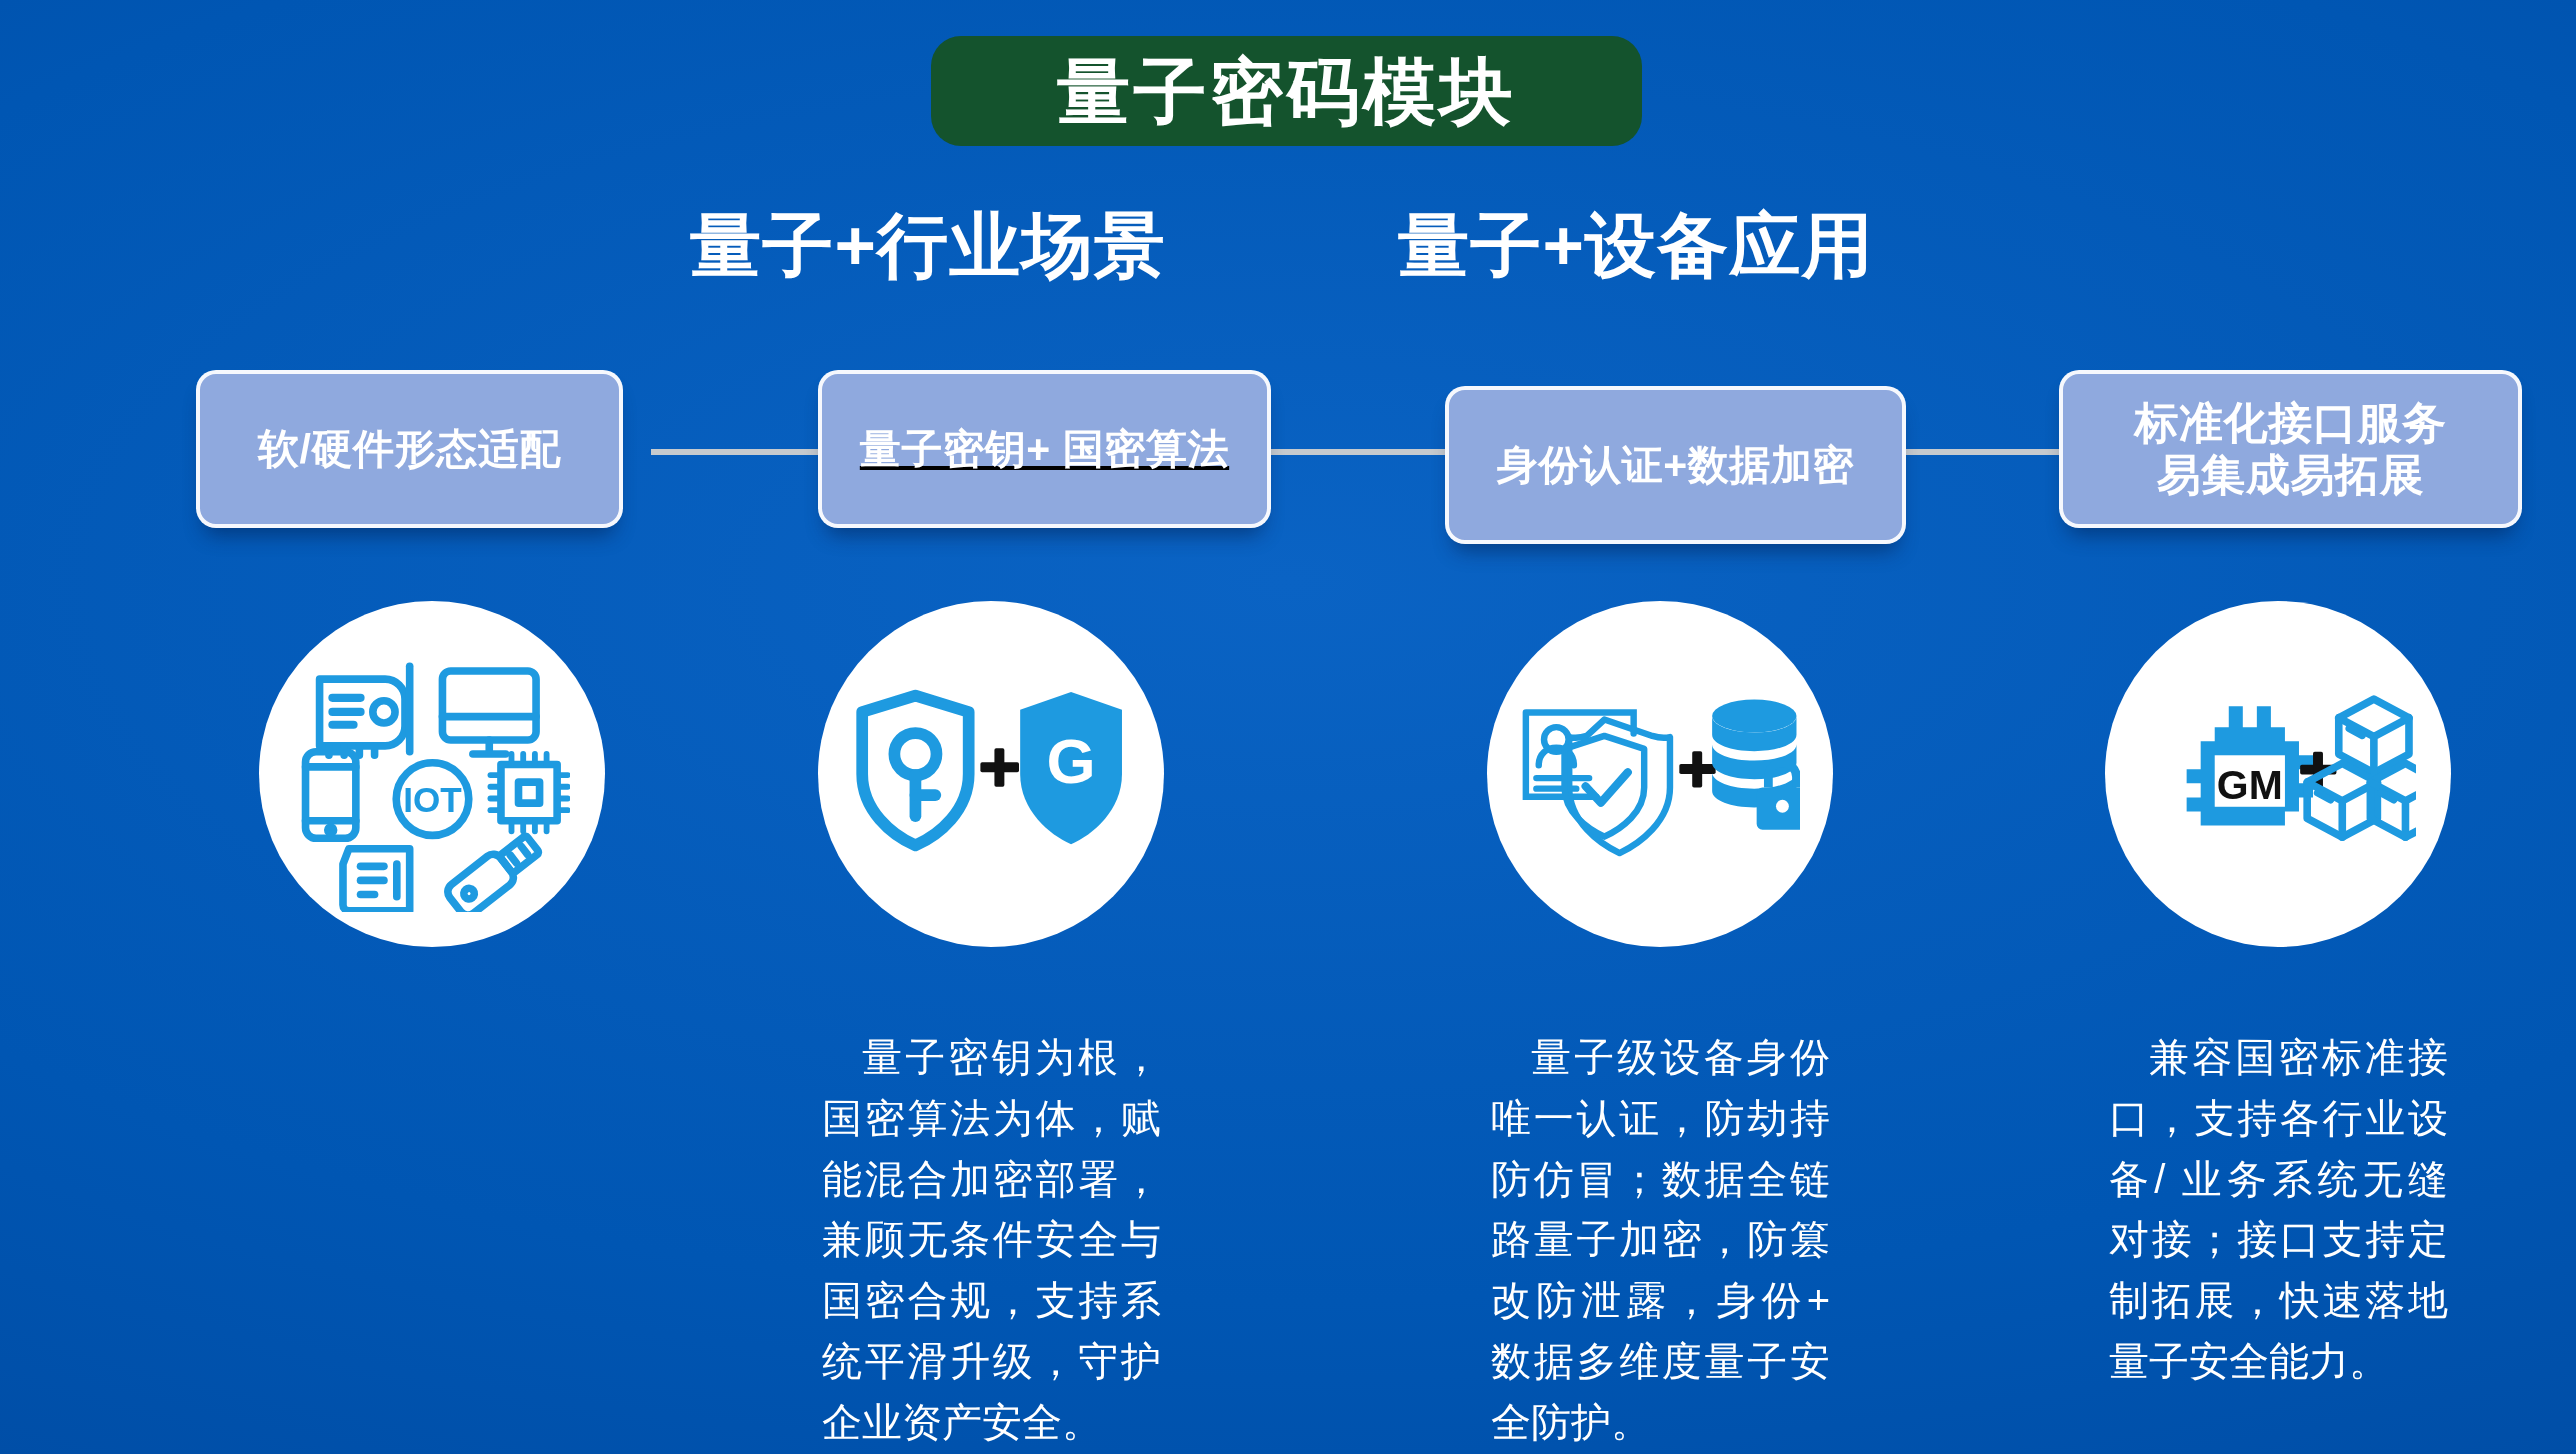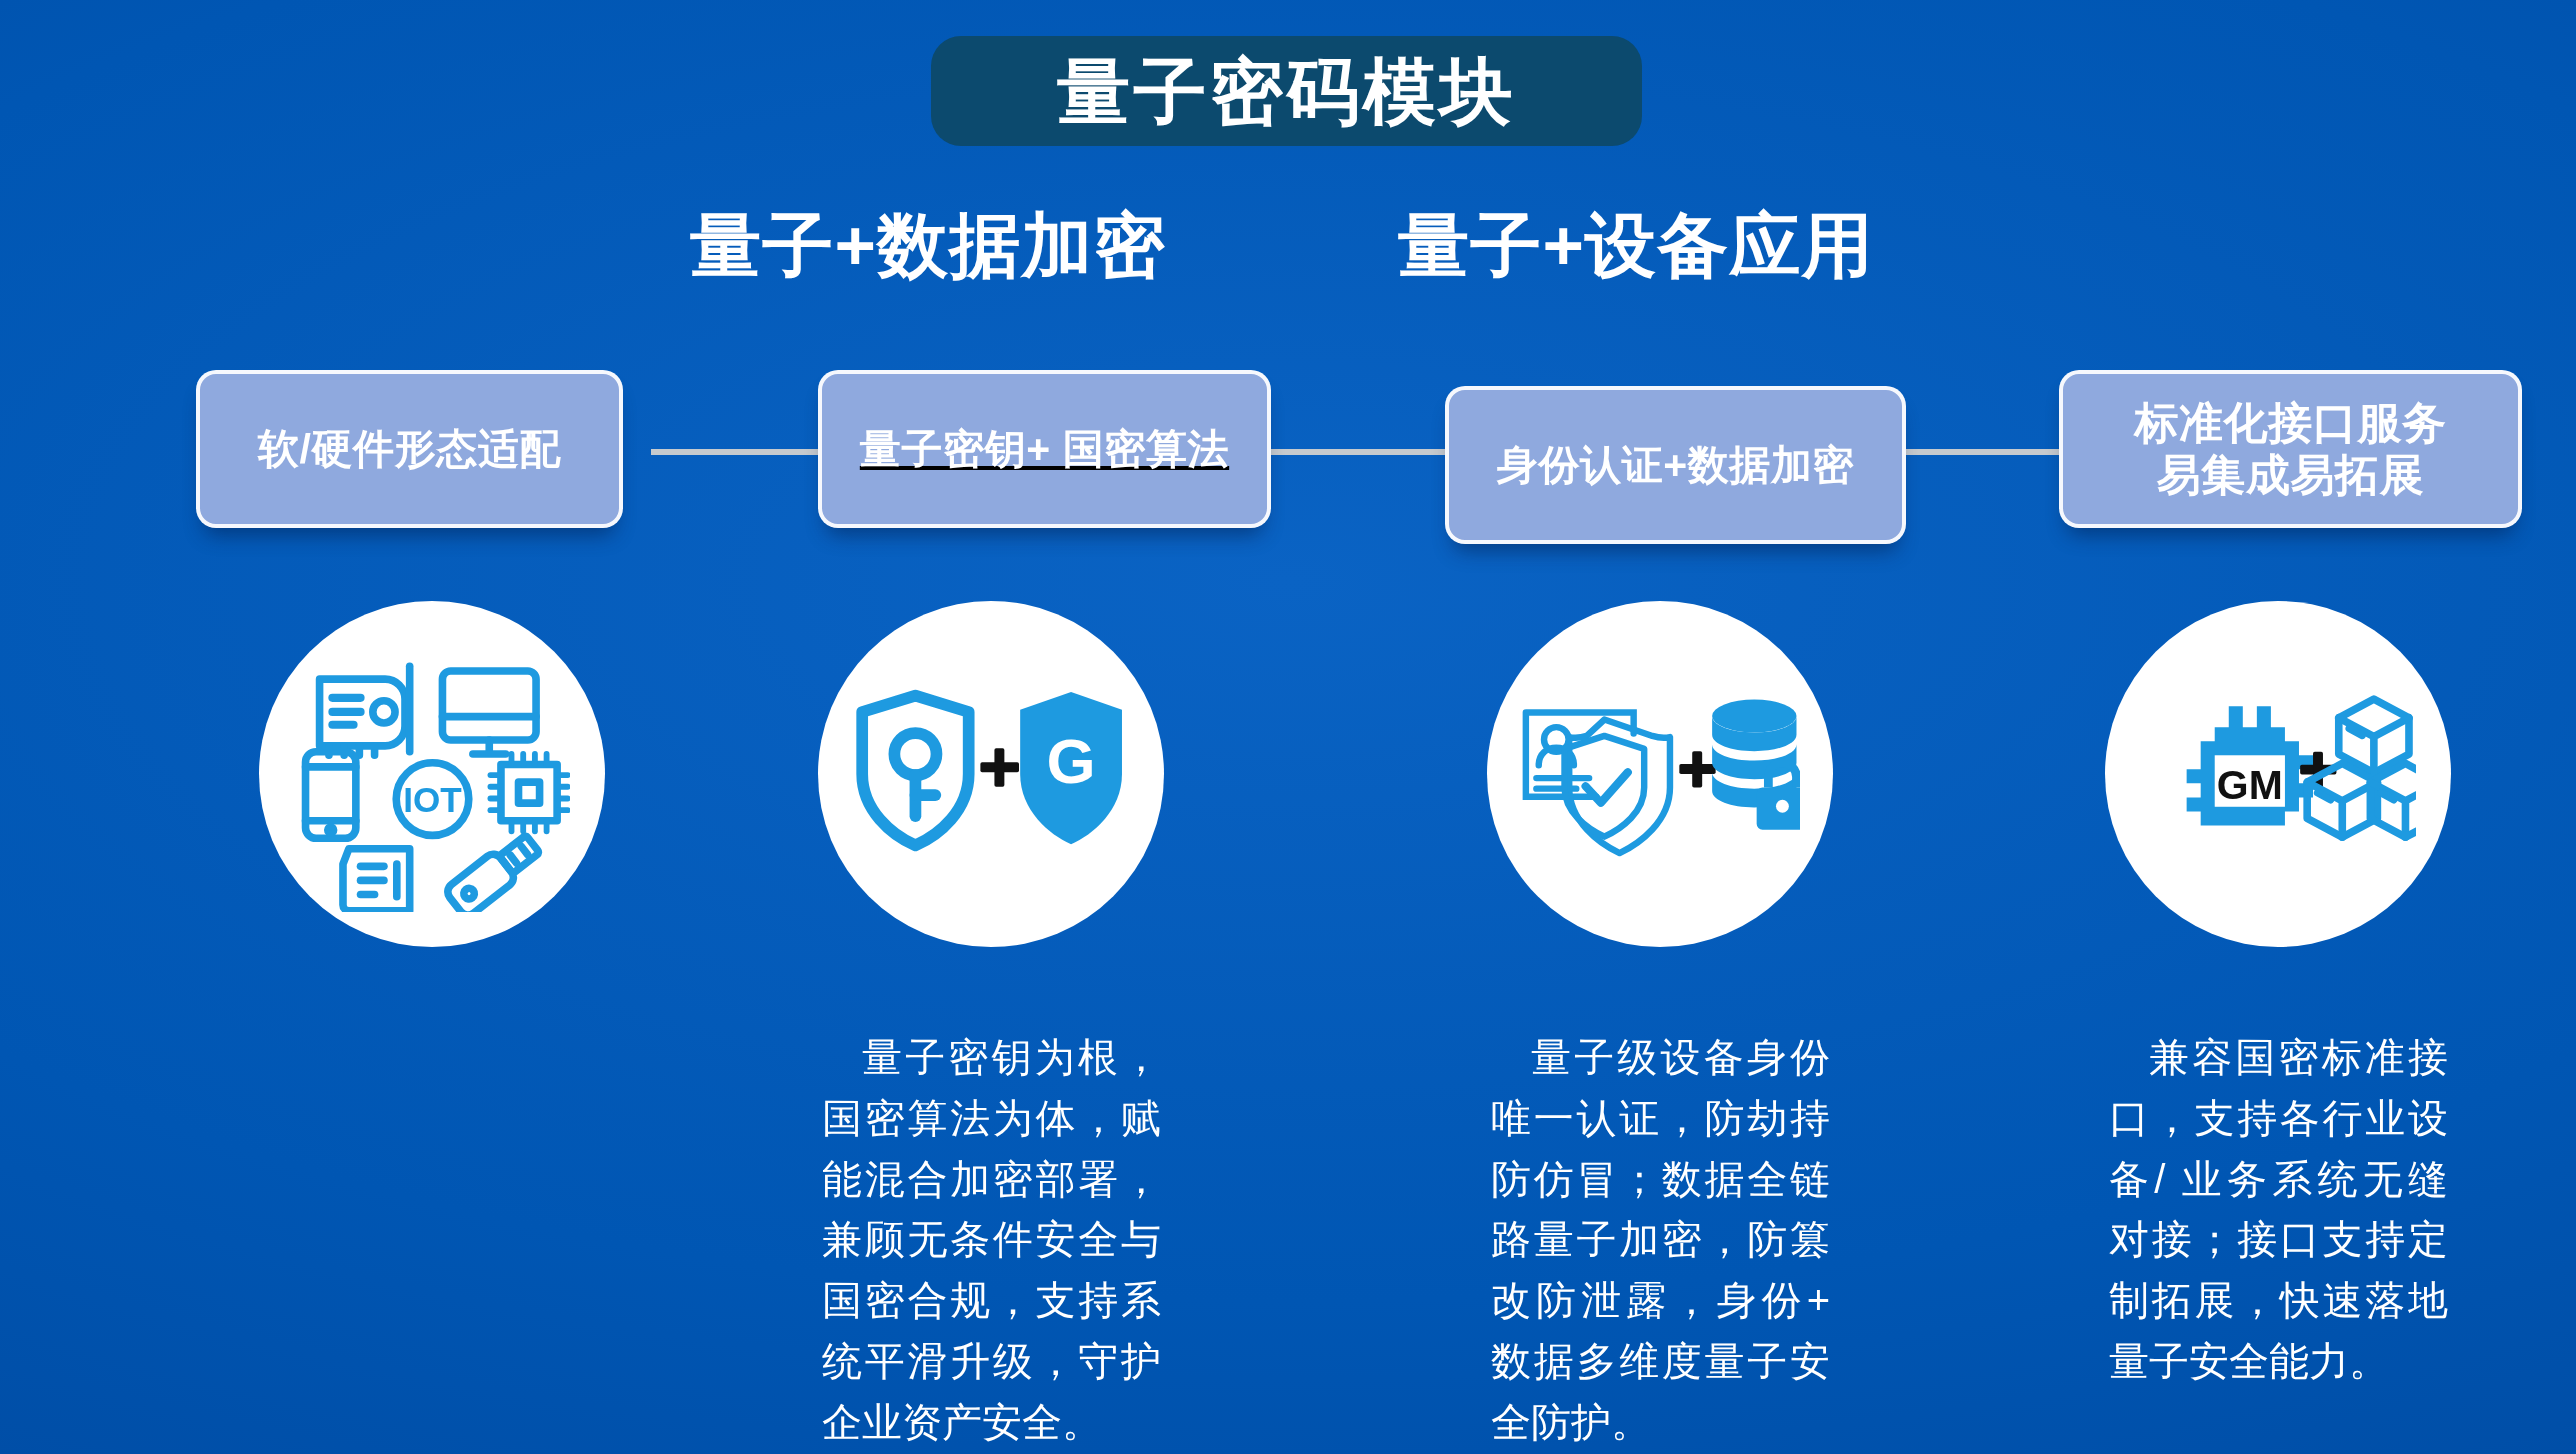--- a/index.html
+++ b/index.html
@@ -15,21 +15,21 @@
     background:
       radial-gradient(ellipse 120% 90% at 50% 40%, #0a63c4 0%, #0056b3 55%, #00479c 100%);
   }
   .stage { position:absolute; inset:0; }
 
   
   .title-pill {
     position:absolute;
     left:931px; top:36px;
     width:711px; height:110px;
-    background:#0c4a6e;
+    background:#14532d;
     border-radius:30px;
     display:flex; align-items:center; justify-content:center;
   }
   .title-pill .t {
     color:#ffffff;
     font-size:73px;
     font-weight:bold;
     letter-spacing:3.5px;
     line-height:1;
     white-space:nowrap;
@@ -122,21 +122,21 @@
 <body>
 
 <div class="bg-grad"></div>
 
 <div class="stage">
 
   <div class="title-pill">
     <span class="t">量子密码模块</span>
   </div>
 
-  <div class="sec-head h1">量子+数据加密</div>
+  <div class="sec-head h1">量子+行业场景</div>
   <div class="sec-head h2">量子+设备应用</div>
 
   <div class="conn c1"></div>
   <div class="conn c2"></div>
   <div class="conn c3"></div>
 
   <div class="pill p1">
     <span class="lbl">软/硬件形态适配</span>
   </div>
   <div class="pill p2">

